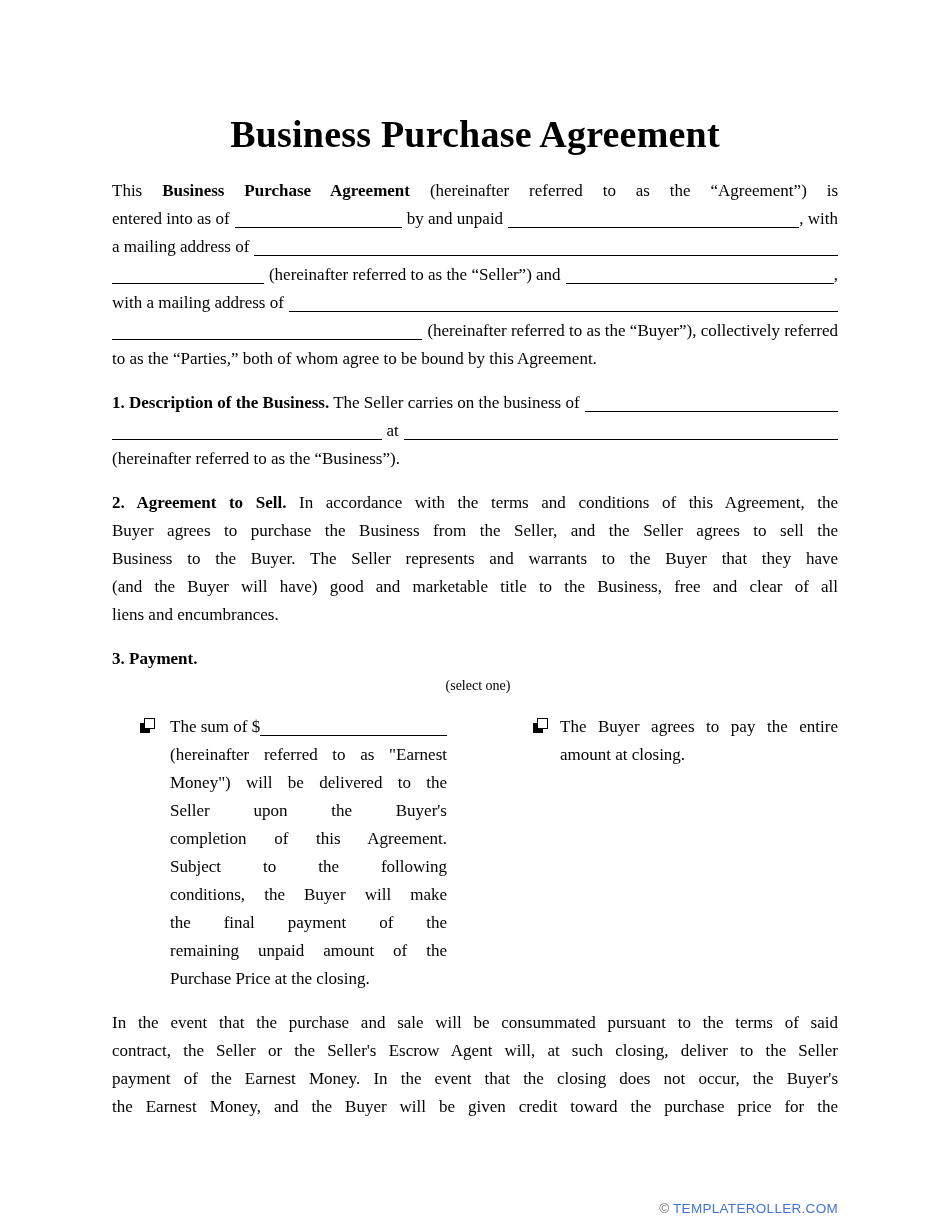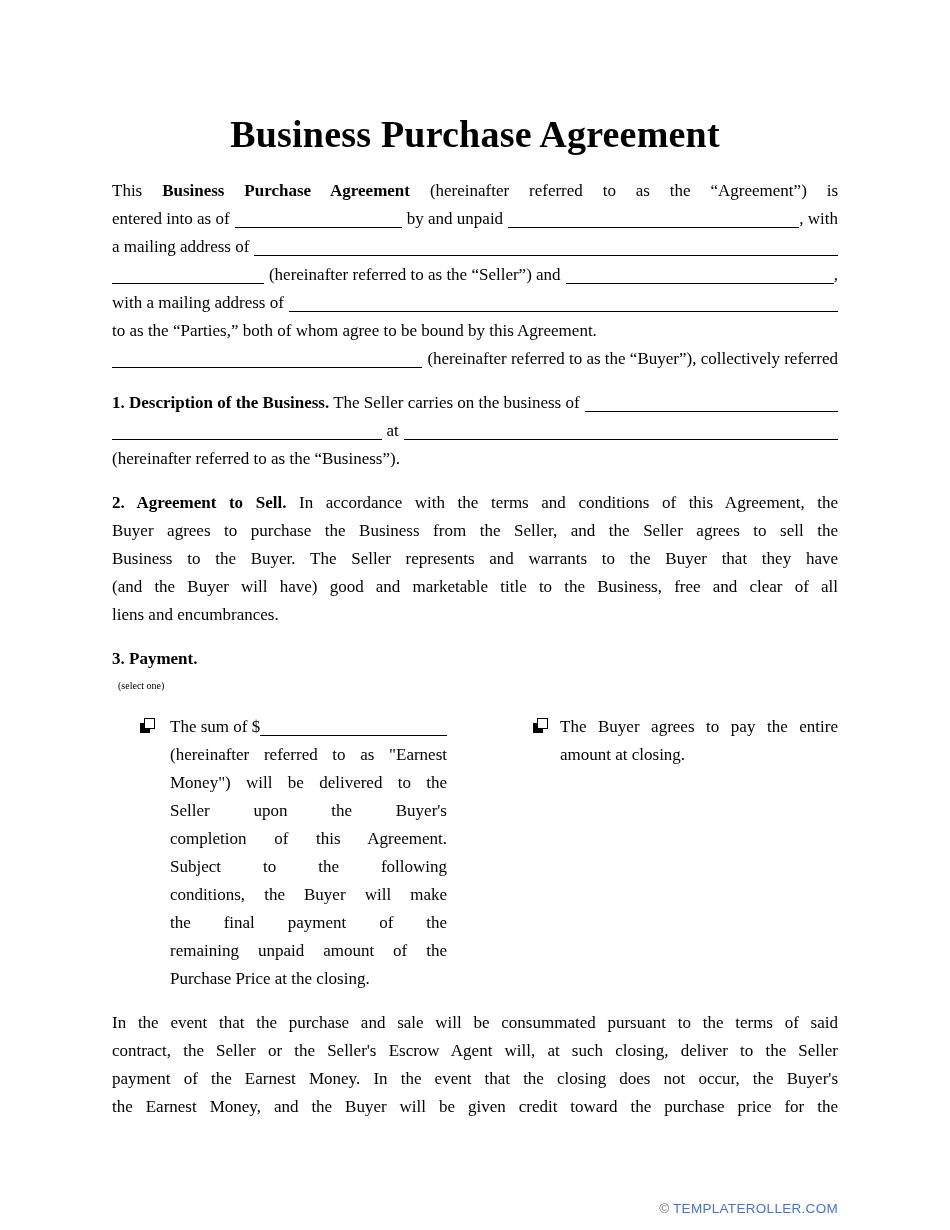--- a/index.html
+++ b/index.html
@@ -31,21 +31,21 @@
   .left { text-align: left; text-align-last: left; }
   .f { display: flex; align-items: flex-start; }
   .f .t { white-space: pre; line-height: 28px; flex: 0 0 auto; }
   .blank {
     flex: 1 1 0;
     height: 23px;
     border-bottom: 1.5px solid #000;
     cursor: text;
   }
   b { font-weight: bold; }
-  .select-note { font-size: 10px; line-height: 26px; margin-left: 6px; }
+  .select-note { font-size: 14px; line-height: 26px; margin-left: 6px; text-align: center; }
   .options { display: flex; margin: 14px 0 0 28px; }
   .option { display: flex; align-items: flex-start; }
   .option-earnest { width: 307px; margin-right: 86px; }
   .option-full { width: 305px; }
   .cb {
     position: relative;
     flex: 0 0 15px;
     height: 15px;
     margin-top: 5px;
     cursor: pointer;
@@ -102,25 +102,25 @@
     <div class="line f">
       <span class="blank" style="flex-grow:136;margin-right:5px;"></span>
         <span class="t">(hereinafter referred to as the “Seller”) and</span>
         <span class="blank" style="flex-grow:240;margin-left:5px;"></span>
         <span class="t">,</span>
     </div>
     <div class="line f">
       <span class="t">with a mailing address of</span>
         <span class="blank" style="margin-left:5px;"></span>
     </div>
-    <div class="line left">to as the “Parties,” both of whom agree to be bound by this Agreement.</div>
     <div class="line f">
       <span class="blank" style="margin-right:5px;"></span>
         <span class="t">(hereinafter referred to as the “Buyer”), collectively referred</span>
     </div>
+    <div class="line left">to as the “Parties,” both of whom agree to be bound by this Agreement.</div>
   </div>
 
   <div class="para">
     <div class="line f">
       <span class="t"><b>1. Description of the Business.</b> <span>The Seller carries on the business of</span></span>
         <span class="blank" style="margin-left:5px;"></span>
     </div>
     <div class="line f">
       <span class="blank" style="flex-grow:262;margin-right:5px;"></span>
         <span class="t">at</span>

